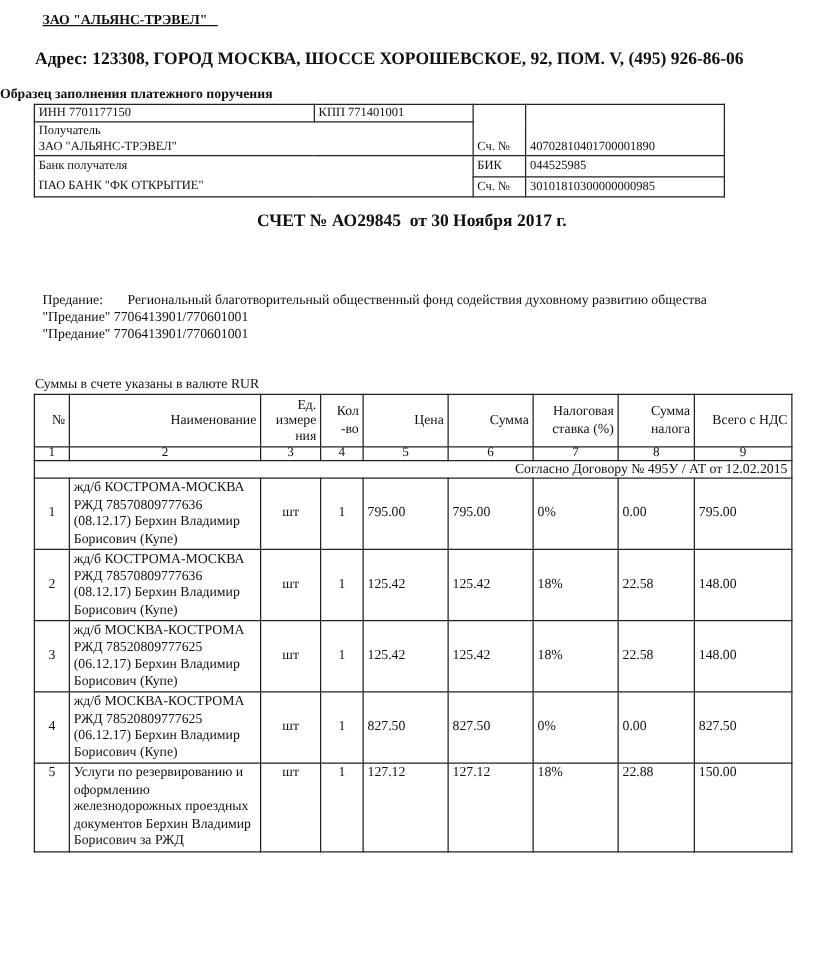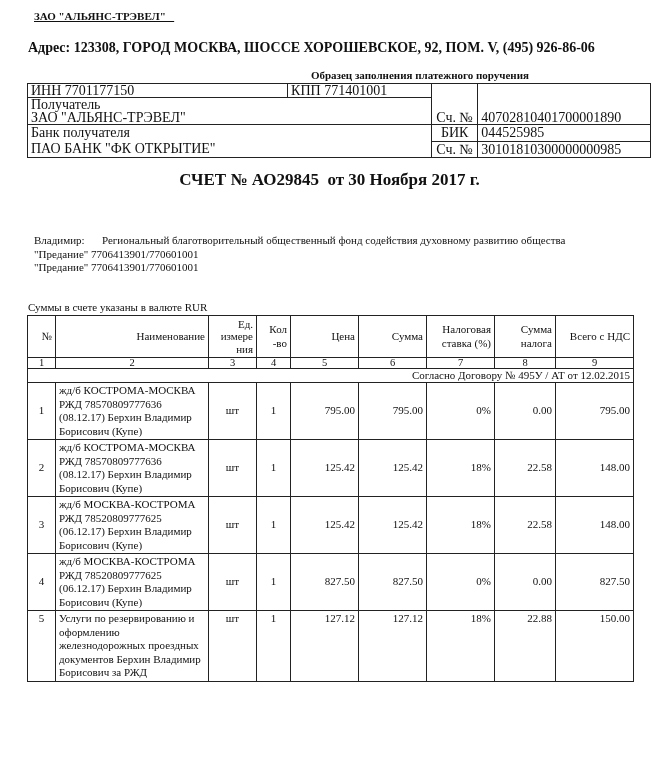--- a/index.html
+++ b/index.html
@@ -1,40 +1,40 @@
 <!DOCTYPE html>
 <html><head>
 <meta charset="utf-8">
 <style>
   html, body { margin:0; padding:0; background:#ffffff; }
   body { width:659px; height:763px; position:relative; overflow:hidden;
          font-family:"Liberation Serif", serif; color:#111; font-size:11px; }
   .abs { position:absolute; }
   .company { left:34px; top:10px; font-size:11px; font-weight:bold; text-decoration:underline; white-space:pre; }
   .address { left:28px; top:40px; font-size:14px; font-weight:bold; white-space:nowrap; }
-  .sample-title { left:0; width:529px; top:69px; text-align:right; font-size:11px; font-weight:bold; }
+  .sample-title { left:0; width:529px; top:69px; text-align:left; font-size:11px; font-weight:bold; }
 
-  table.bank { position:absolute; left:27px; top:83px; width:624px; border-collapse:collapse; font-size:14px; }
+  table.bank { position:absolute; left:27px; top:83px; width:553px; border-collapse:collapse; font-size:10px; }
   table.bank td { border:1px solid #222; padding:0 3px; vertical-align:bottom; line-height:13px; }
-  table.bank td.c { text-align:center; }
+  table.bank td.c { }
 
-  .invoice-title { left:0; width:659px; top:170px; text-align:center; font-size:17px; font-weight:bold; white-space:pre; }
+  .invoice-title { left:0; width:659px; top:170px; text-align:center; font-size:14px; font-weight:bold; white-space:pre; }
 
   .parties { left:34px; top:234px; width:600px; font-size:11px; line-height:13.5px; }
   .parties .lbl { display:inline-block; }
   .currency { left:28px; top:301px; font-size:11px; }
 
   table.items { position:absolute; left:27px; top:315px; width:606px; border-collapse:collapse; font-size:11px; table-layout:fixed; }
   table.items th, table.items td { border:1px solid #222; padding:1px 3px; line-height:13.5px; }
   table.items thead th { font-weight:normal; text-align:right; vertical-align:middle; }
   table.items .numrow td { text-align:center; padding:0 3px; line-height:10px; font-size:10.5px; }
   table.items .group td { text-align:right; padding:0 3px; line-height:13px; }
   table.items tbody.rows td { vertical-align:middle; }
   table.items td.ctr { text-align:center; }
-  table.items td.num { text-align:right; }
+  table.items td.num { text-align:left; }
   table.items tr.top td { vertical-align:top; }
   table.items td.name { text-align:left;margin-left:40px; }
   table.items { border:1.5px solid #222; }
 </style>
 </head>
 <body>
 
 <div class="abs company">ЗАО "АЛЬЯНС-ТРЭВЕЛ"   </div>
 <div class="abs address">Адрес: 123308, ГОРОД МОСКВА, ШОССЕ ХОРОШЕВСКОЕ, 92, ПОМ. V, (495) 926-86-06</div>
 <div class="abs sample-title">Образец заполнения платежного поручения</div>
@@ -71,21 +71,21 @@
     <td class="c" style="vertical-align:middle">Сч. №</td>
     <td style="vertical-align:middle">30101810300000000985</td>
   </tr>
 </tbody>
   </table>
 
 <div class="abs invoice-title">СЧЕТ № АО29845  от 30 Ноября 2017 г.</div>
 
 <div class="abs parties">
   <div>
-    <span class="lbl" style="width:68px">Владимир:</span><span>Региональный благотворительный общественный фонд содействия духовному развитию общества</span>
+    <span class="lbl" style="width:68px">Предание:</span><span>Региональный благотворительный общественный фонд содействия духовному развитию общества</span>
   </div>
   <div>"Предание" 7706413901/770601001</div>
   <div>"Предание" 7706413901/770601001</div>
 </div>
 
 <div class="abs currency">Суммы в счете указаны в валюте RUR</div>
 
 <table class="items">
   <colgroup>
     <col style="width:28px">

